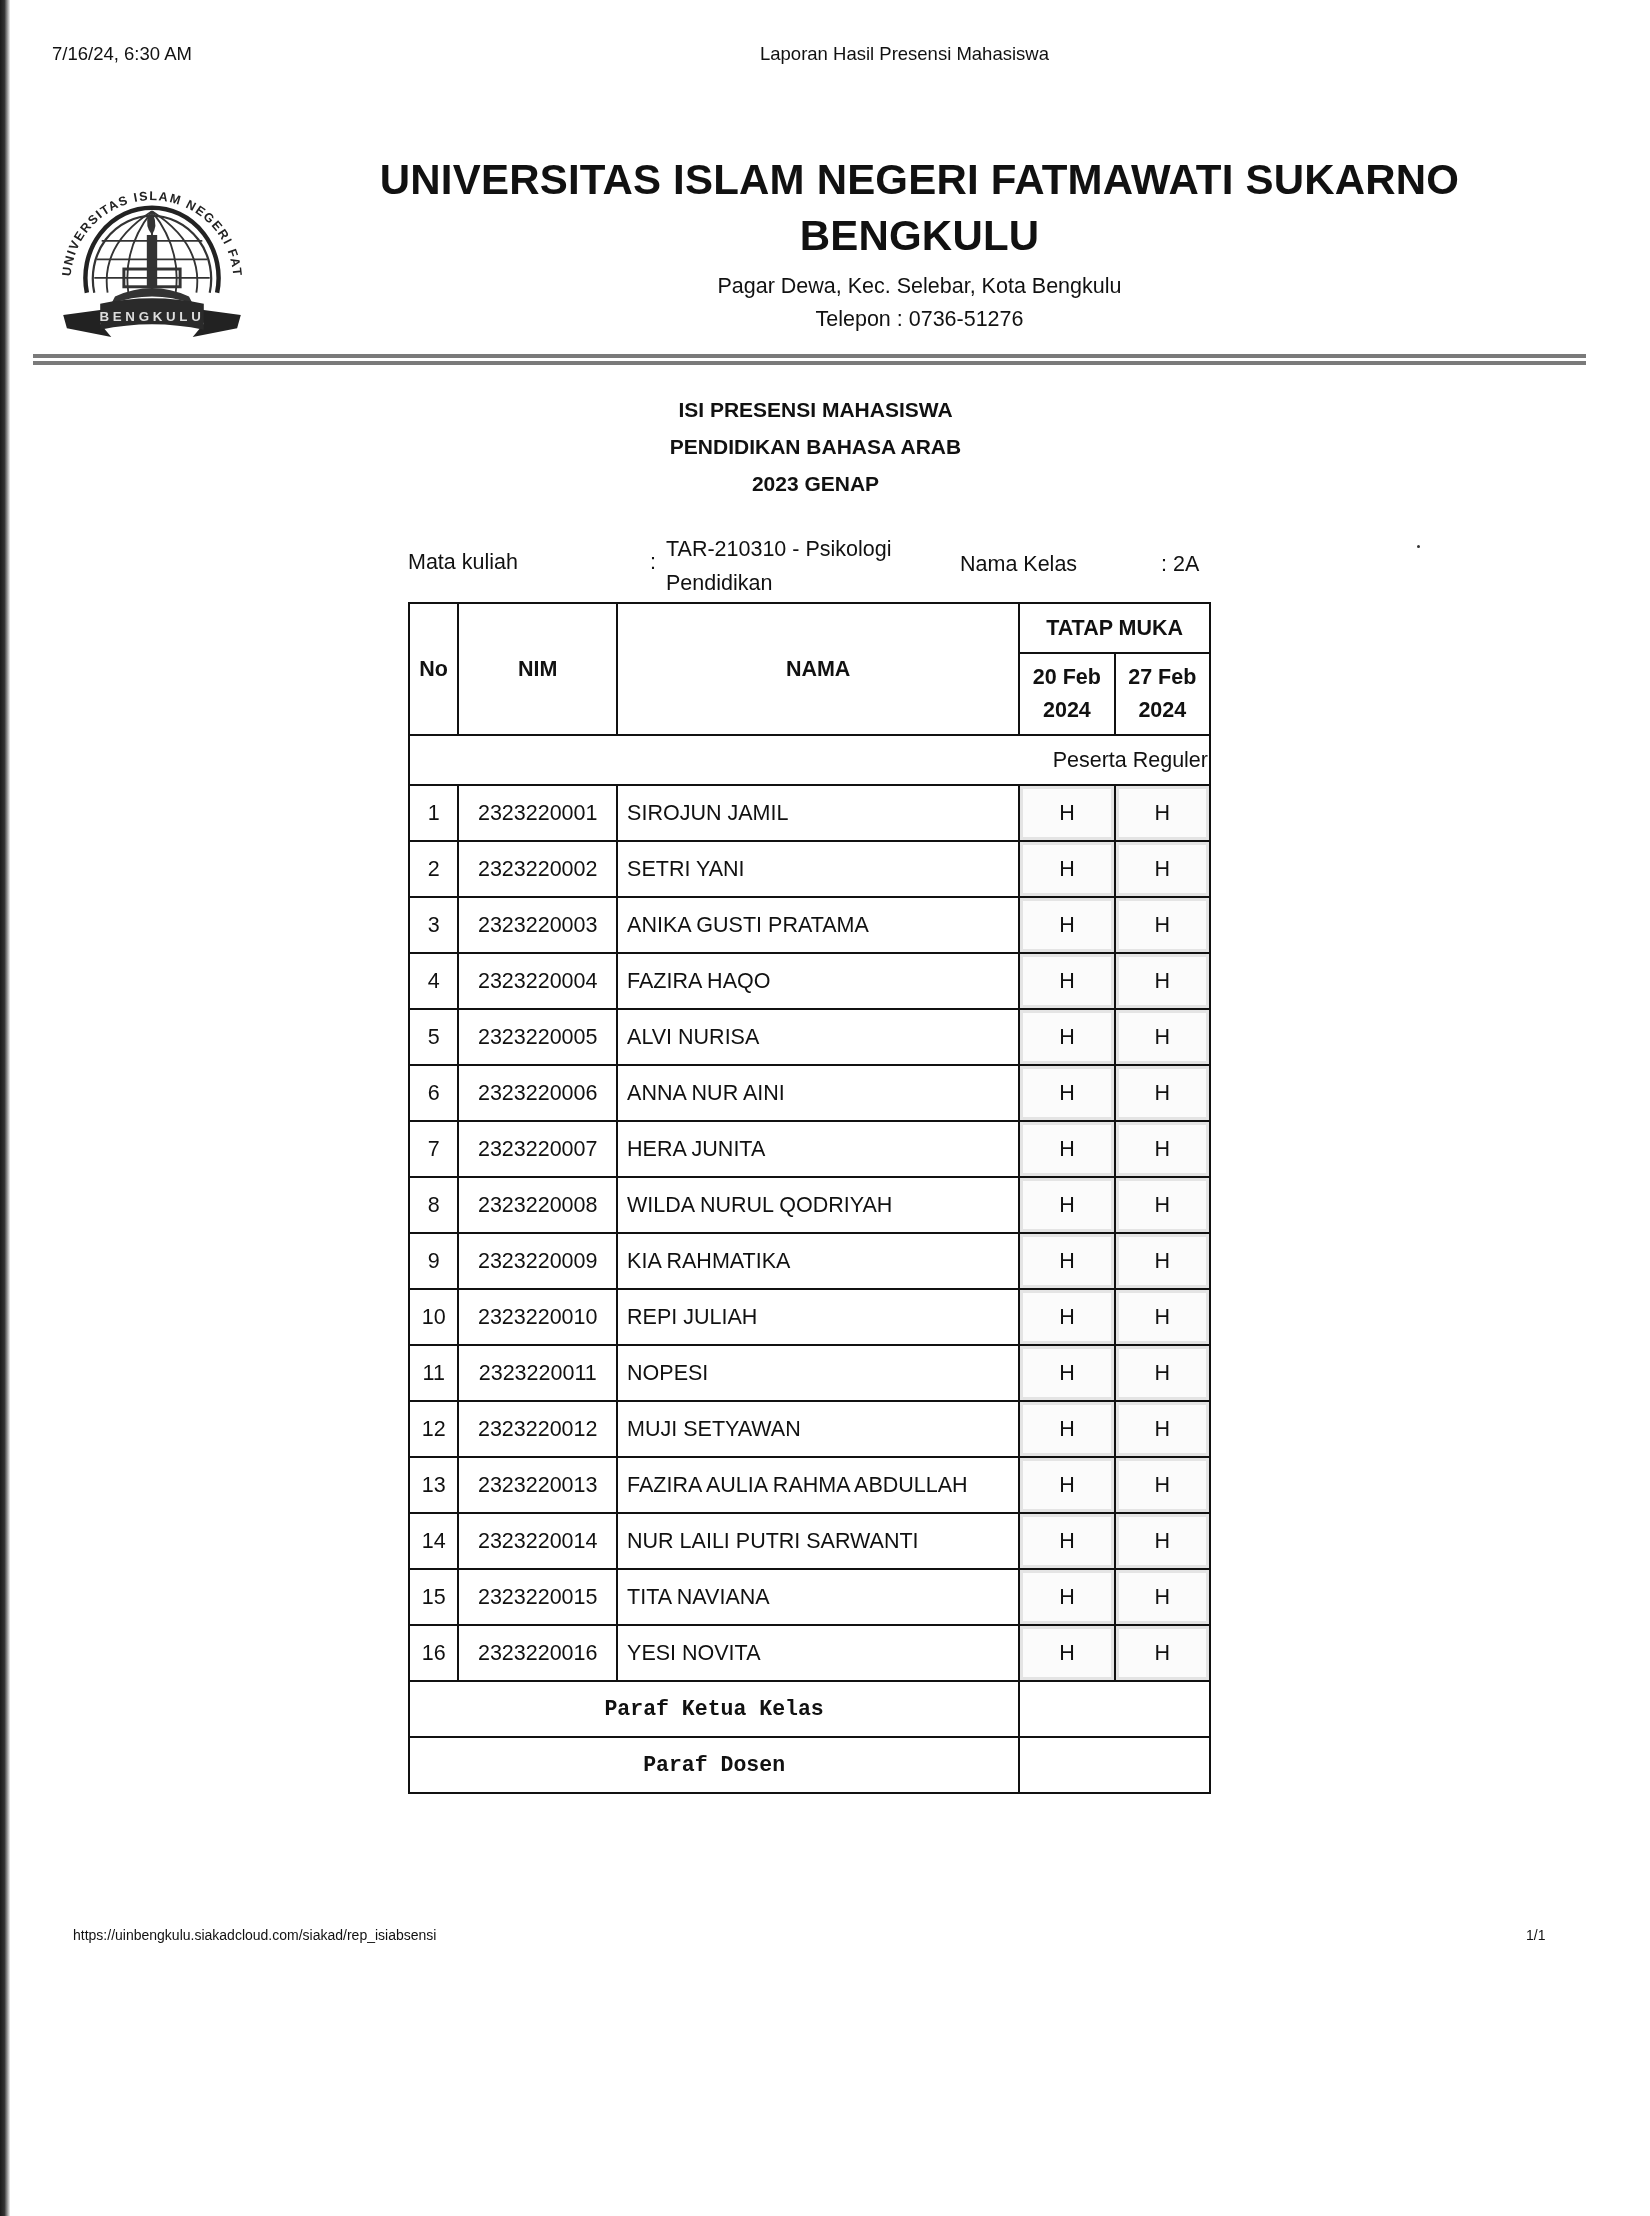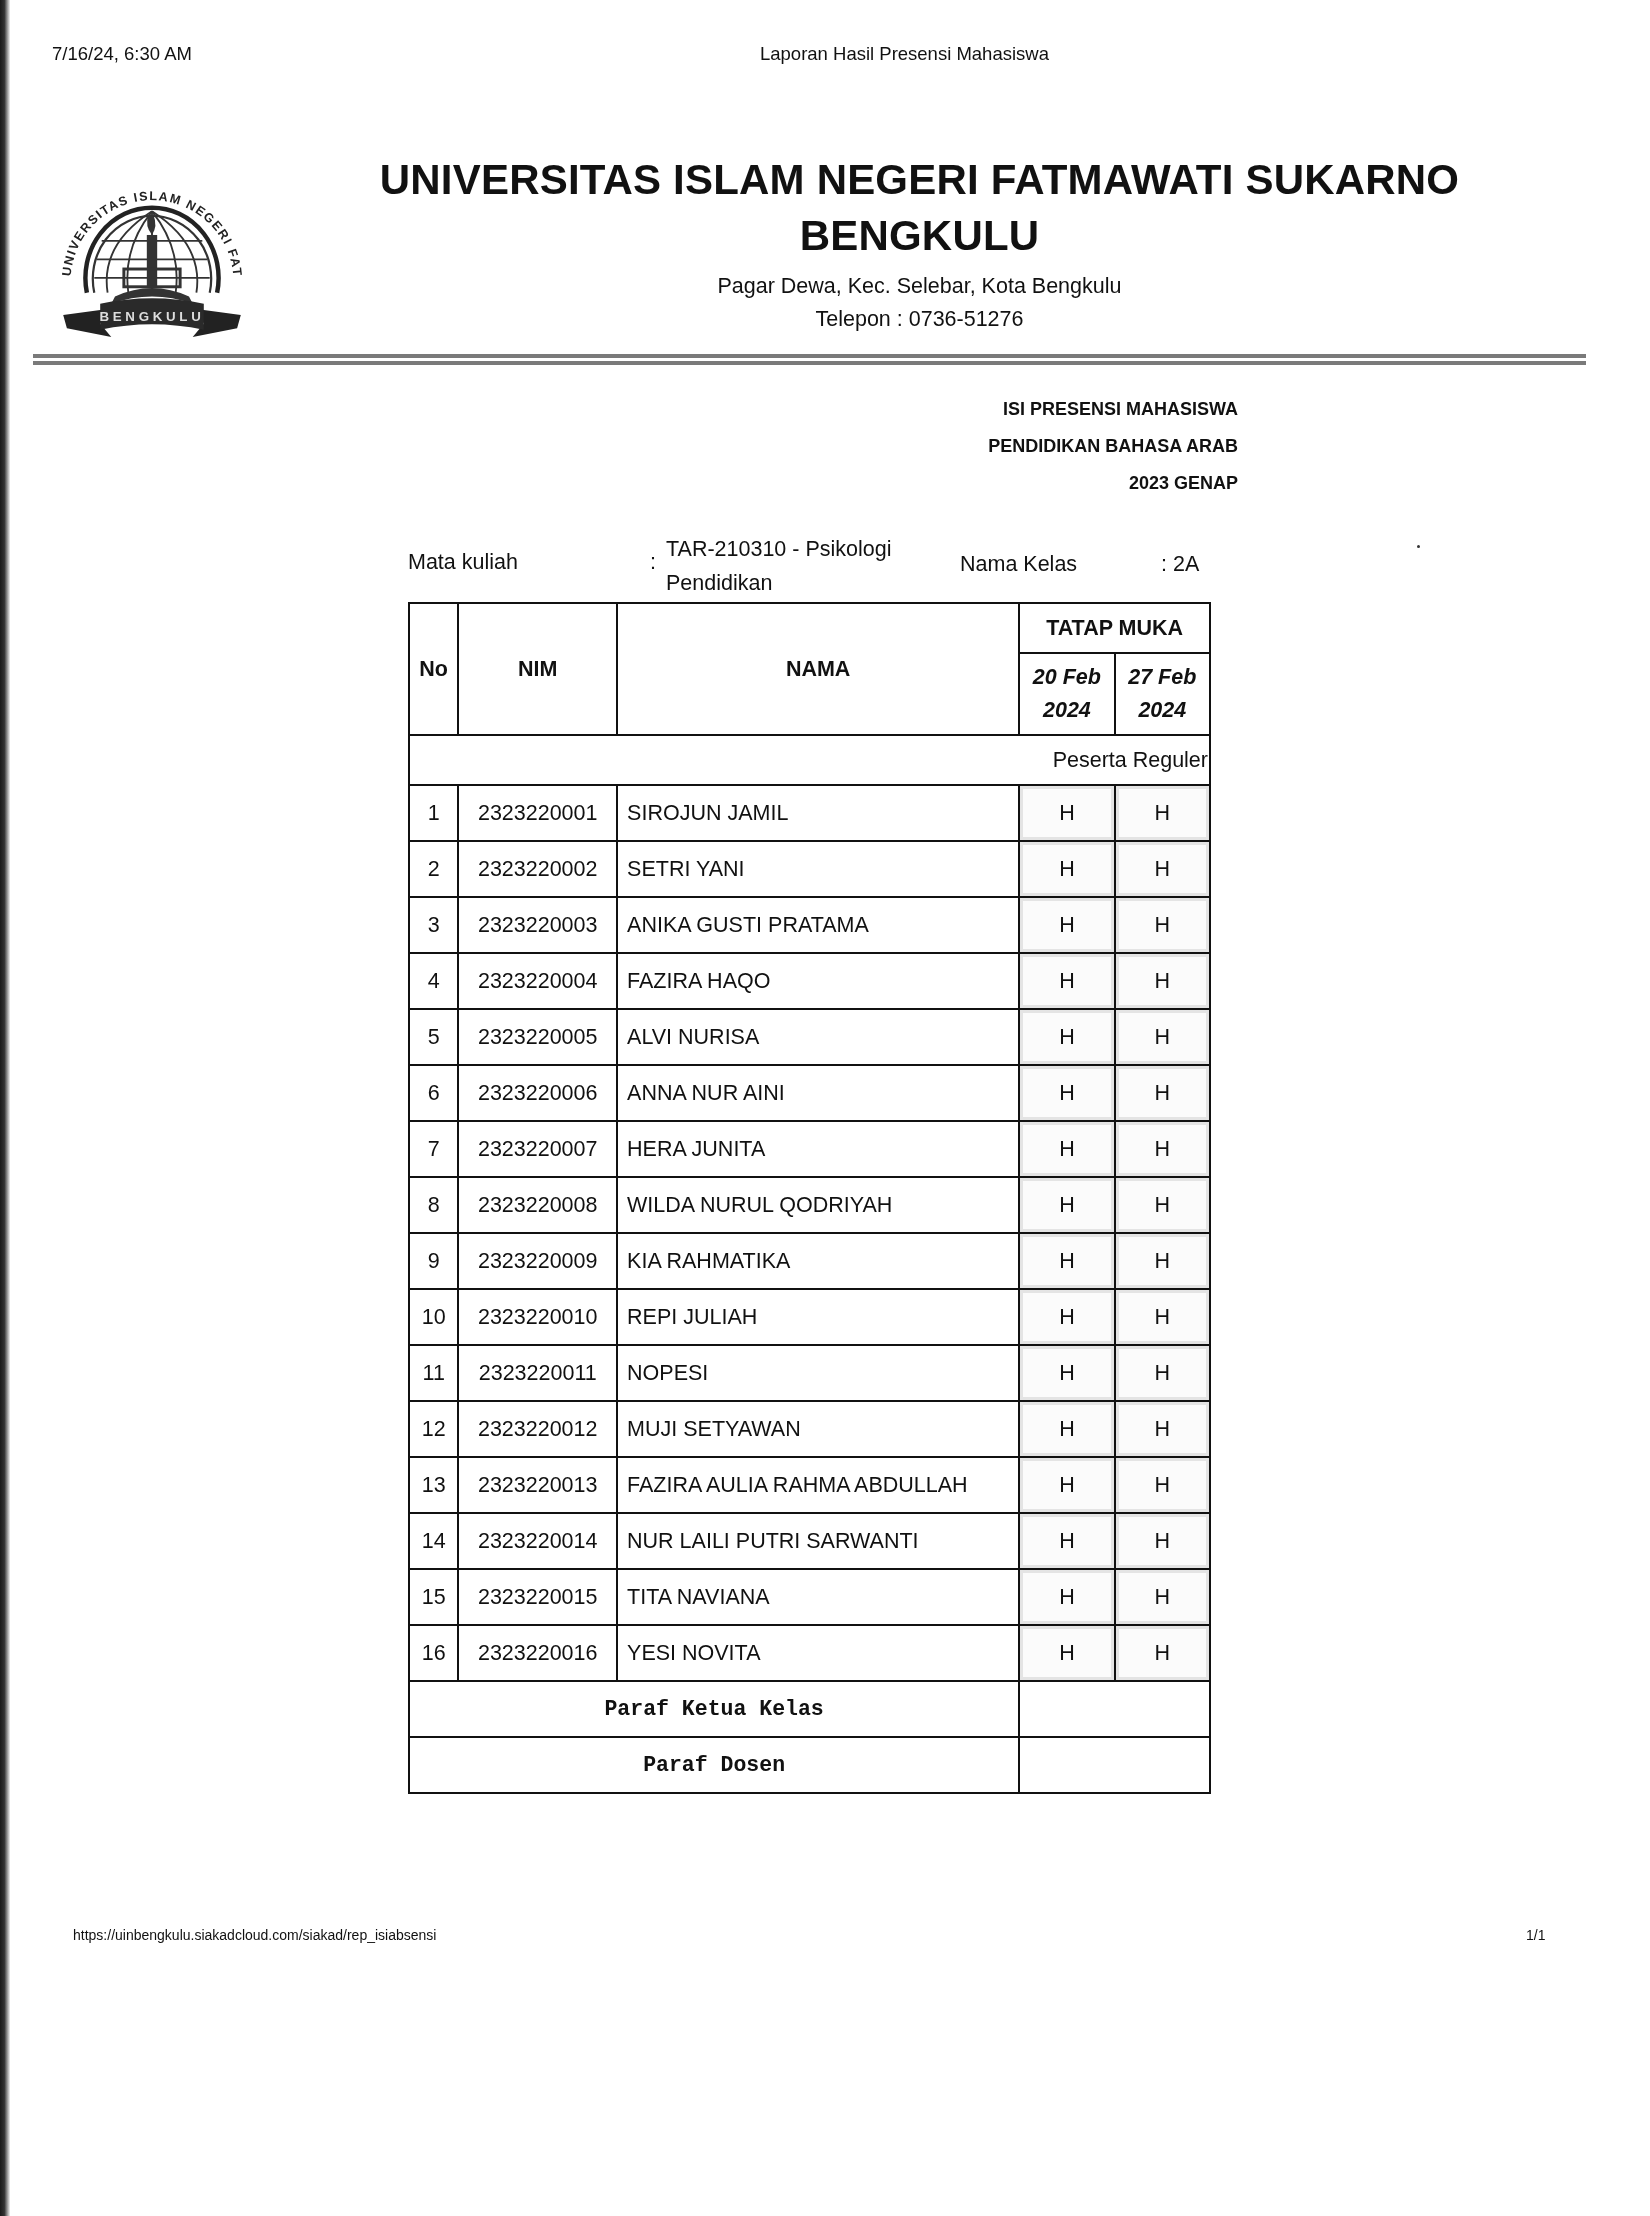--- a/index.html
+++ b/index.html
@@ -9,36 +9,36 @@
                background:linear-gradient(to right,#1a1a1a 0,#333 4.4px,#fff 10.4px); }
   .print-header { position:absolute; top:43px; left:0; width:1651px; height:30px; font-size:18.5px; }
   .print-date { position:absolute; left:52px; top:0; }
   .print-title { position:absolute; left:760px; top:0; }
   .logo { position:absolute; left:41px; top:152px; width:222px; height:200px; }
   .univ { position:absolute; left:371px; top:152px; width:1097px; text-align:center; }
   .univ-name { font-size:42px; font-weight:bold; line-height:56px; letter-spacing:0.2px; }
   .univ-addr { font-size:21.5px; line-height:33px; margin-top:6px; }
   .rule { position:absolute; left:33px; top:354px; width:1553px; height:13.3px; }
   .rule div { height:3.7px; background:#7a7a7a; margin-bottom:3.7px; }
-  .title-block { position:absolute; left:393px; top:391px; width:845px; text-align:right;
-                 font-weight:bold; font-size:18px; line-height:37px; }
+  .title-block { position:absolute; left:393px; top:391px; width:845px; text-align:center;
+                 font-weight:bold; font-size:21px; line-height:37px; }
   .meta { position:absolute; top:534px; font-size:21.5px; }
   .meta-mk-label { left:408px; top:550px; }
   .meta-colon1 { left:650px; top:550px; }
   .meta-mk-value { left:666px; top:532px; line-height:34px; width:267px; }
   .meta-kelas-label { left:960px; top:552px; }
   .meta-kelas-value { left:1161px; top:552px; }
   table.att { position:absolute; left:408px; top:602px; width:803px; border-collapse:collapse;
               font-size:21.5px; }
   table.att td, table.att th { border:2.2px solid #111; }
   table.att th { font-weight:bold; font-size:21.5px; }
   .h-no { width:46px; }
   .h-nim { width:156px; }
   .h-nama { width:400px; }
-  .h-date { width:93px; line-height:33px;font-style:italic; }
+  .h-date { width:93px; line-height:33px; }
   .h-tatap { height:46px; }
   .h-dates-row th { height:78px; }
   .group-row td { height:46px; text-align:right; padding-left:9px;margin-left:45px; }
   .data-row td { height:52px; }
   .c-no { text-align:center; }
   .c-nim { text-align:center;border-radius:9px; }
   .c-nama { text-align:left; padding-left:9px; white-space:nowrap; }
   .c-att { text-align:center; background:#fbfbfb; border-style:solid;
            box-shadow: inset 0 0 0 3px #e4e4e4; }
   .sign-row td { height:52px; }

